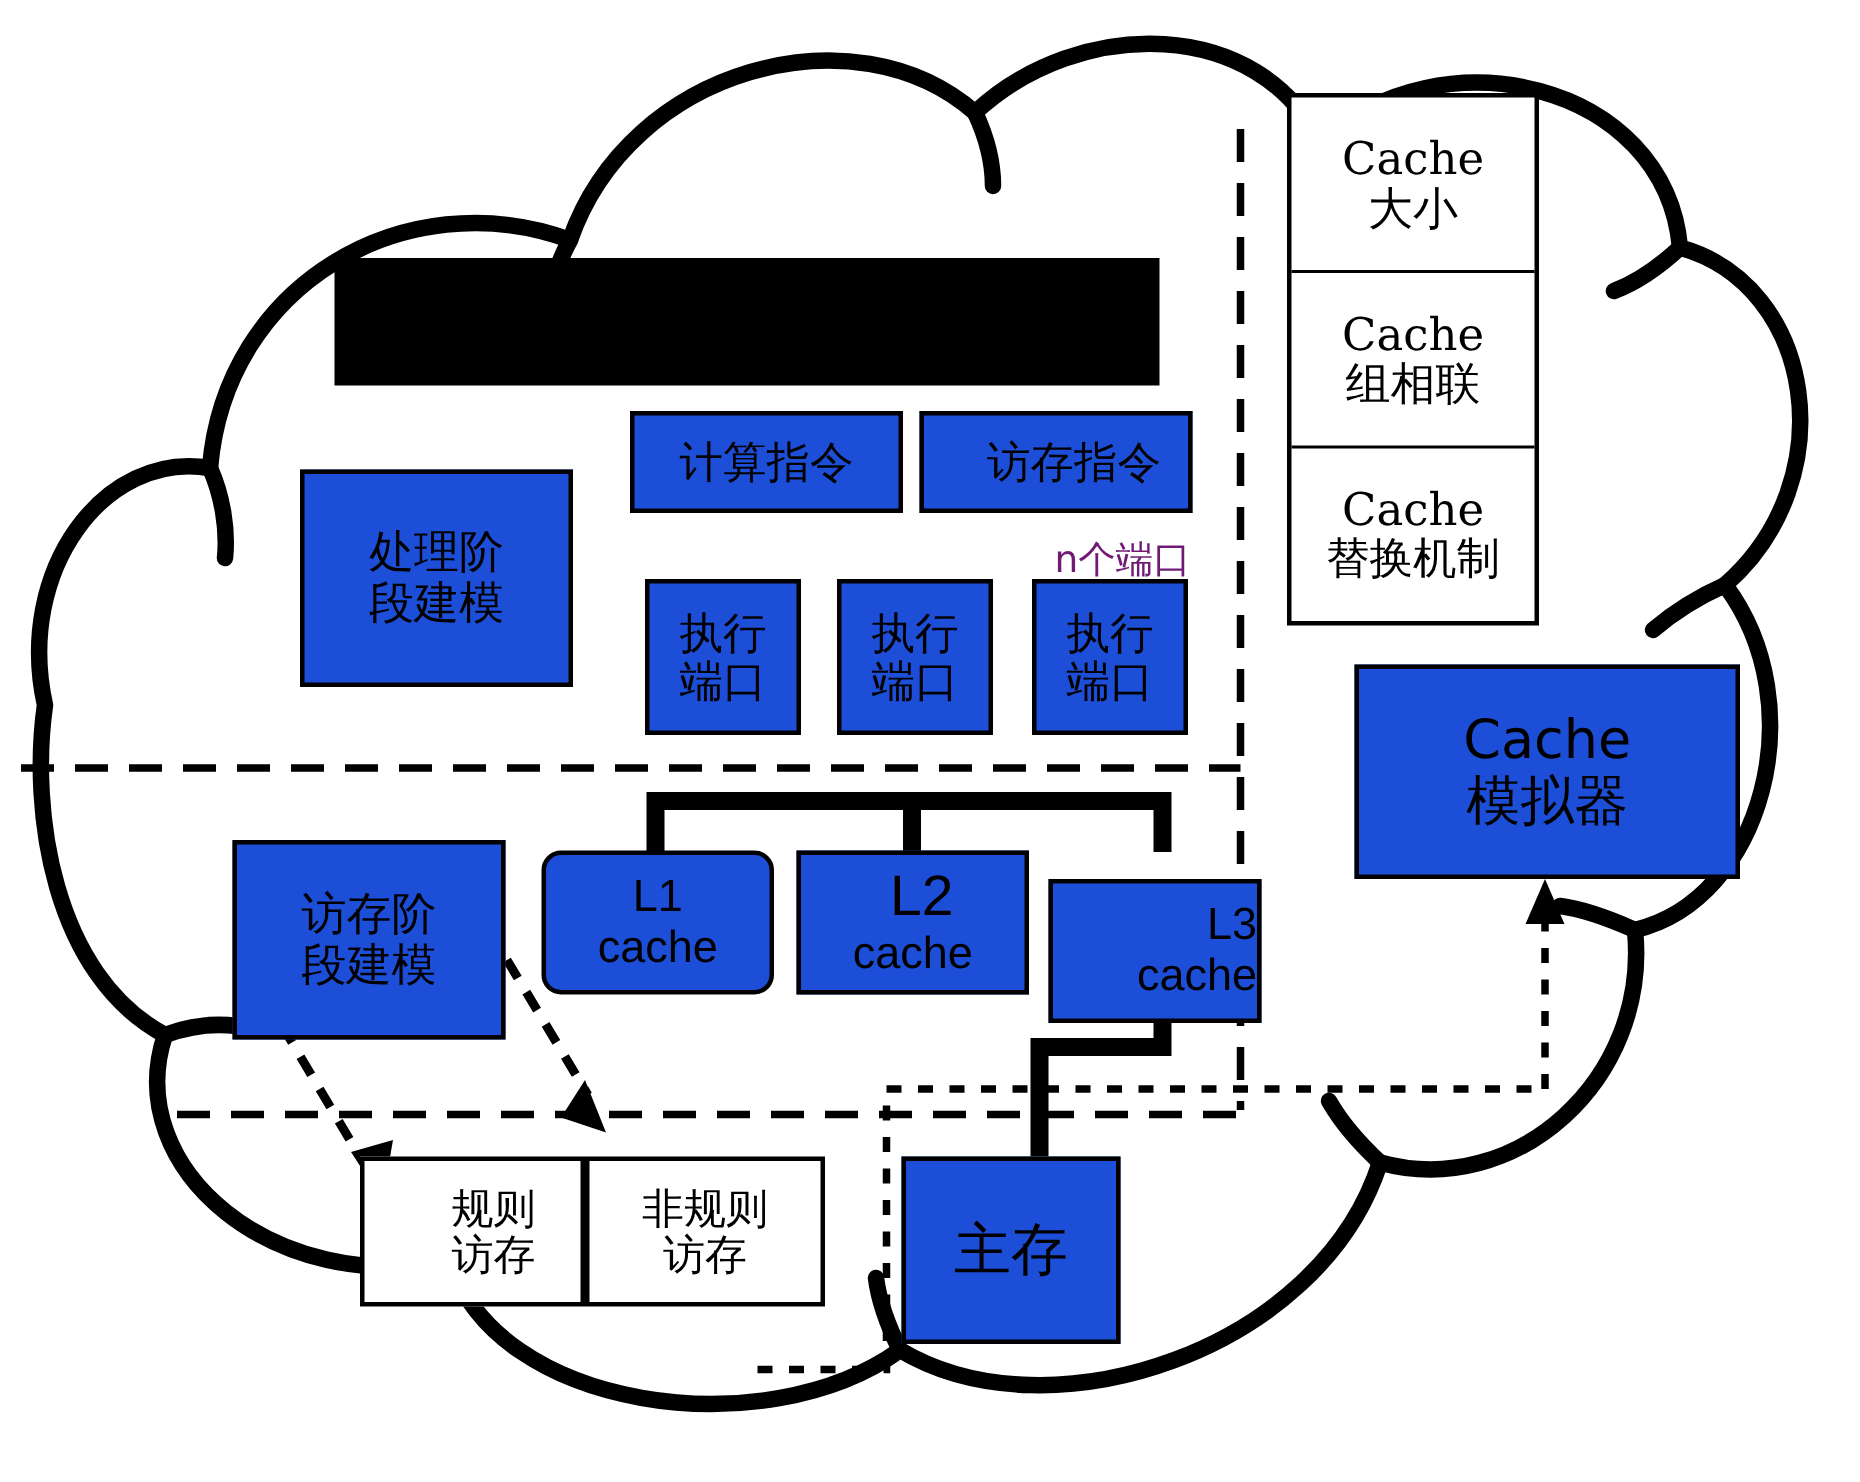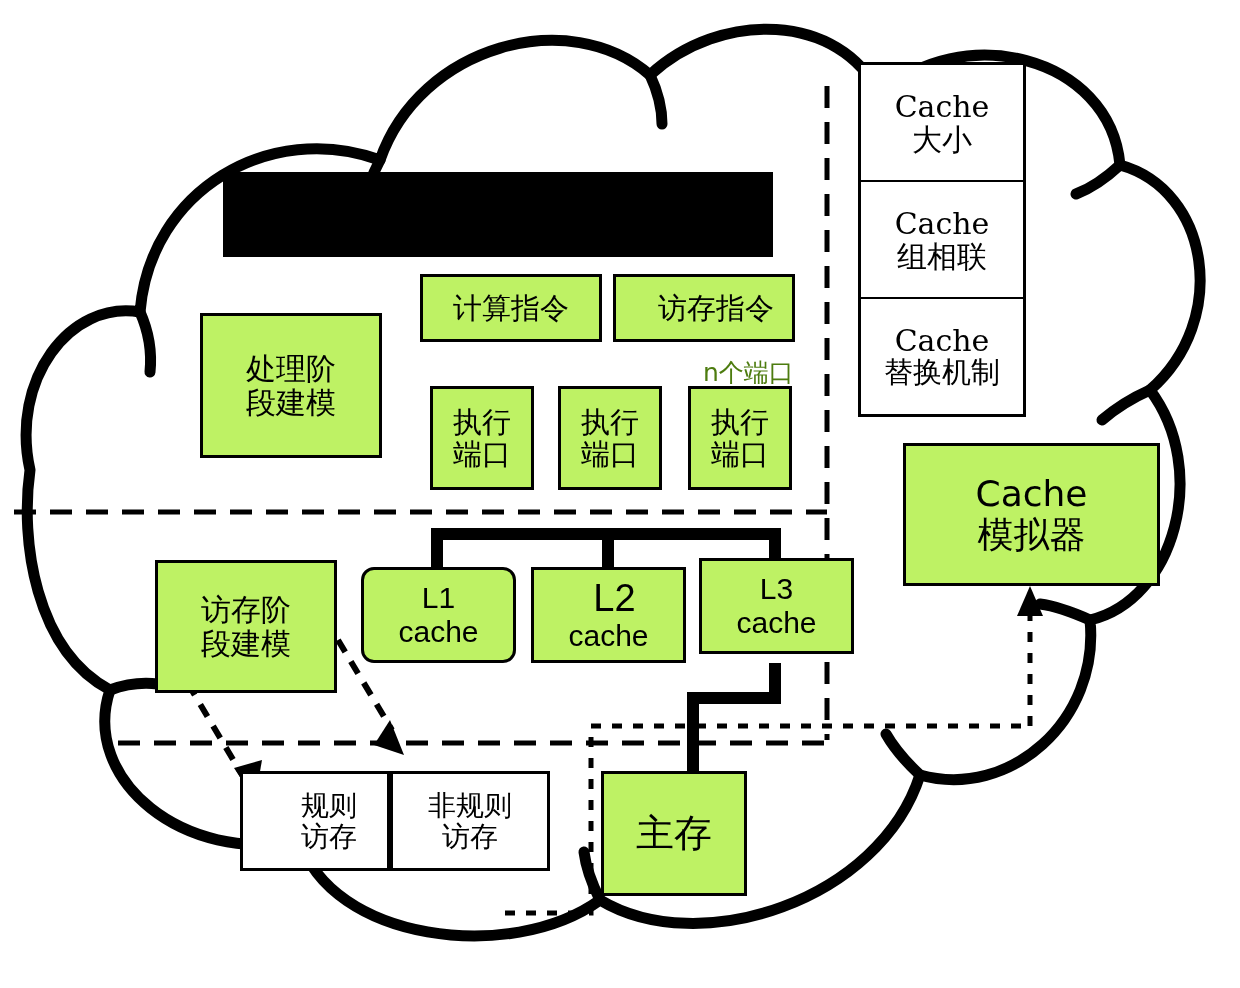--- a/index.html
+++ b/index.html
@@ -2,32 +2,32 @@
 <html><head>
 <meta charset="utf-8">
 <title>Architecture Cloud Diagram</title>
 <style>
   html,body{margin:0;padding:0;background:#ffffff;}
   body{width:1240px;height:988px;overflow:hidden;
        font-family:"Liberation Sans","DejaVu Sans",sans-serif;}
   #stage{position:relative;width:1240px;height:988px;background:#fff;}
   #stage svg.layer{position:absolute;left:0;top:0;width:1240px;height:988px;}
 
-  .nodebox{position:absolute;box-sizing:border-box;background:#bef264;
+  .nodebox{position:absolute;box-sizing:border-box;background:#1d4ed8;
            border:3px solid #000;display:flex;flex-direction:column;
            align-items:center;justify-content:center;text-align:center;
            line-height:1.12;color:#000;}
   .nodebox .ln{display:block;white-space:nowrap;}
 
   .cn{font-family:"DejaVu Sans","Liberation Sans",sans-serif;}
   .serif{font-family:"DejaVu Serif","Liberation Serif",serif;}
 
   .redacted{position:absolute;background:#000;border:0;}
 
-  .freelabel{position:absolute;color:#4d7c0f;white-space:nowrap;
+  .freelabel{position:absolute;color:#701a75;white-space:nowrap;
              font-family:"DejaVu Sans","Liberation Sans",sans-serif;}
 
   
   .stack{position:absolute;box-sizing:border-box;border:3px solid #000;background:#fff;
          display:flex;flex-direction:column;}
   .stack .cell{flex:1;display:flex;flex-direction:column;align-items:center;
                justify-content:center;text-align:center;line-height:1.1;
                border-bottom:2px solid #000;}
   .stack .cell:last-child{border-bottom:0;}
 
@@ -170,21 +170,21 @@
   <div class="nodebox" style="left:361px;top:567px;width:155px;height:96px;border-radius:13px;">
     <span class="ln" style="font-size:30px;">L1</span>
     <span class="ln" style="font-size:30px;">cache</span>
   </div>
 
   <div class="nodebox" style="left:531px;top:567px;width:155px;height:96px;">
     <span class="ln" style="font-size:38px;margin-left:12px;">L2</span>
     <span class="ln" style="font-size:30px;">cache</span>
   </div>
 
-  <div class="nodebox" style="left:699px;top:558px;width:155px;height:96px;">
+  <div class="nodebox" style="left:699px;top:586px;width:142px;height:96px;align-items:flex-end;">
     <span class="ln" style="font-size:30px;">L3</span>
     <span class="ln" style="font-size:30px;">cache</span>
   </div>
 
   <div class="splitbox" style="left:240px;top:771px;width:310px;height:100px;padding-left:28px;">
     <div class="half left cn" style="font-size:28px;">
       <span class="ln">规则</span>
       <span class="ln">访存</span>
     </div>
     <div class="half right cn" style="font-size:28px;">

